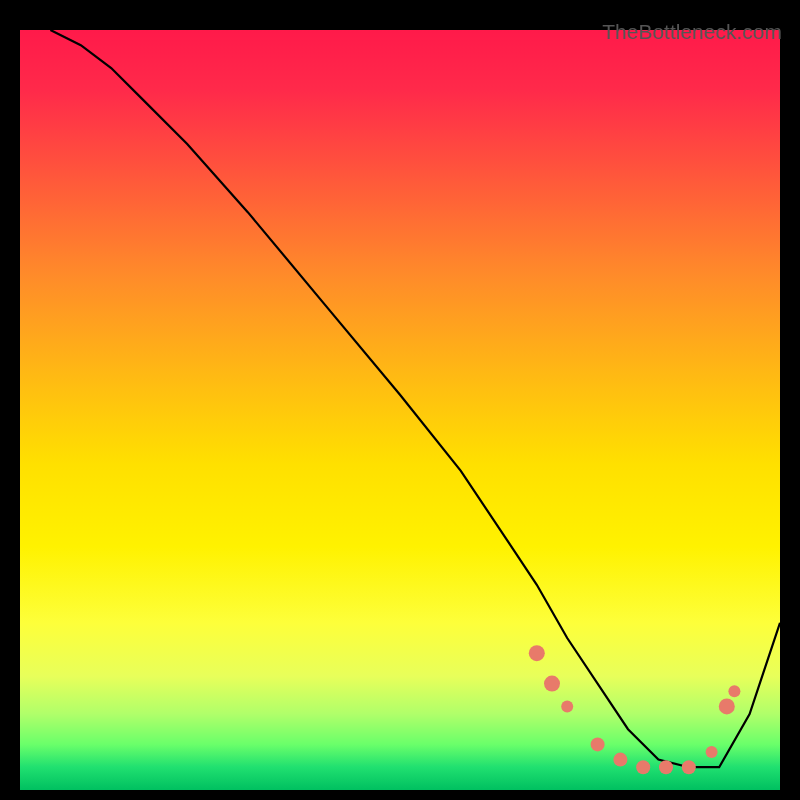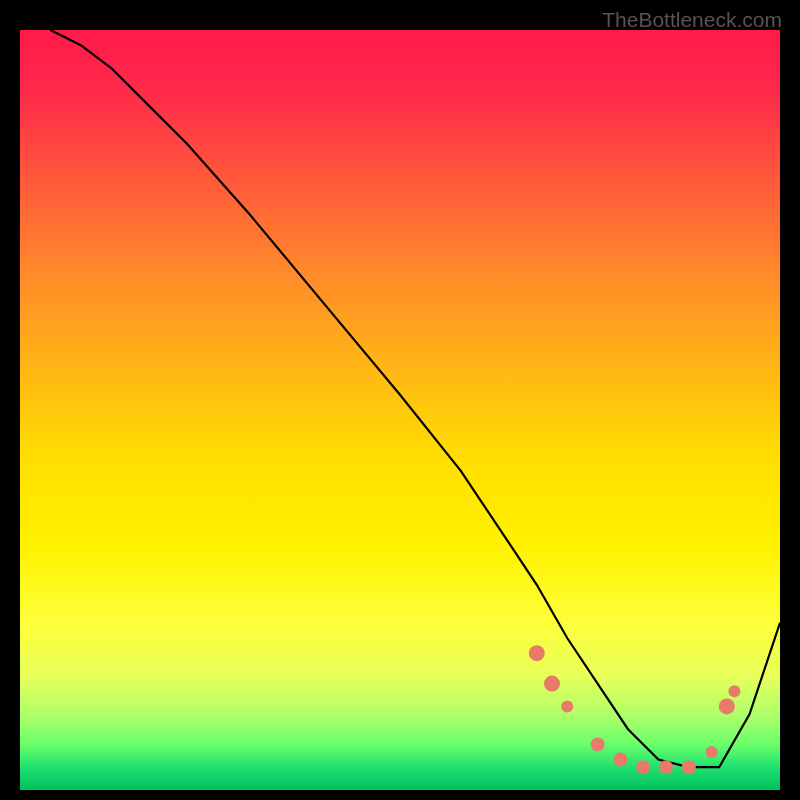--- a/index.html
+++ b/index.html
@@ -5,21 +5,21 @@
   * { margin: 0; padding: 0; box-sizing: border-box; }
   body {
     width: 800px;
     height: 800px;
     background: #000;
     position: relative;
     font-family: Arial, sans-serif;
   }
   .watermark {
     position: absolute;
-    top: 8px;
+    top: 20px;
     right: 18px;
     color: #555;
     font-size: 21px;
     font-weight: 500;
     z-index: 10;
   }
   .plot {
     position: absolute;
     top: 30px;
     left: 20px;

